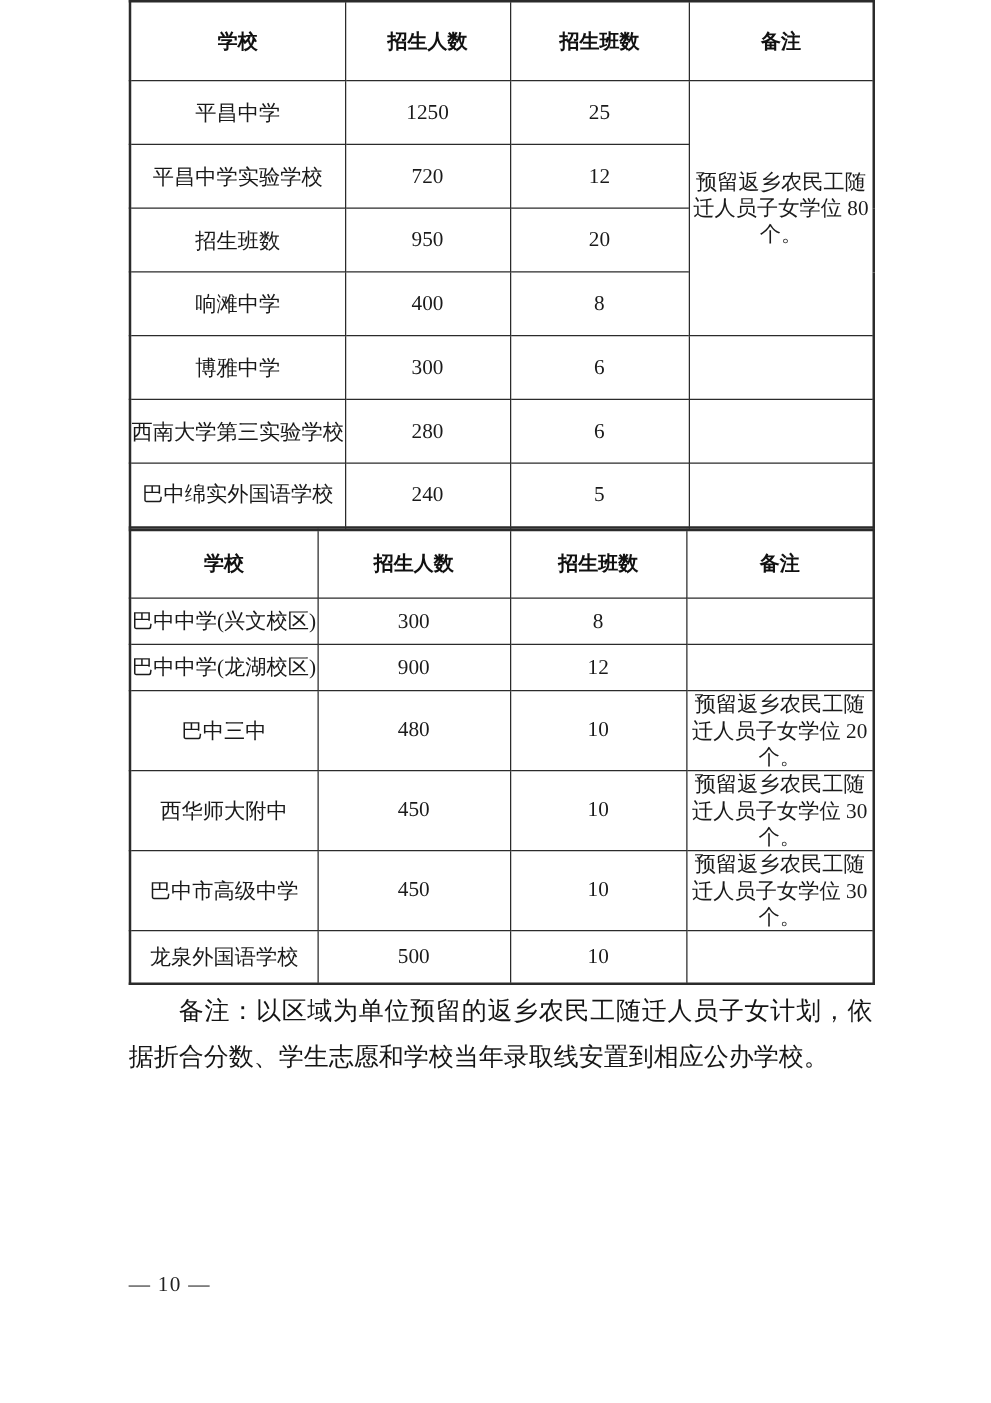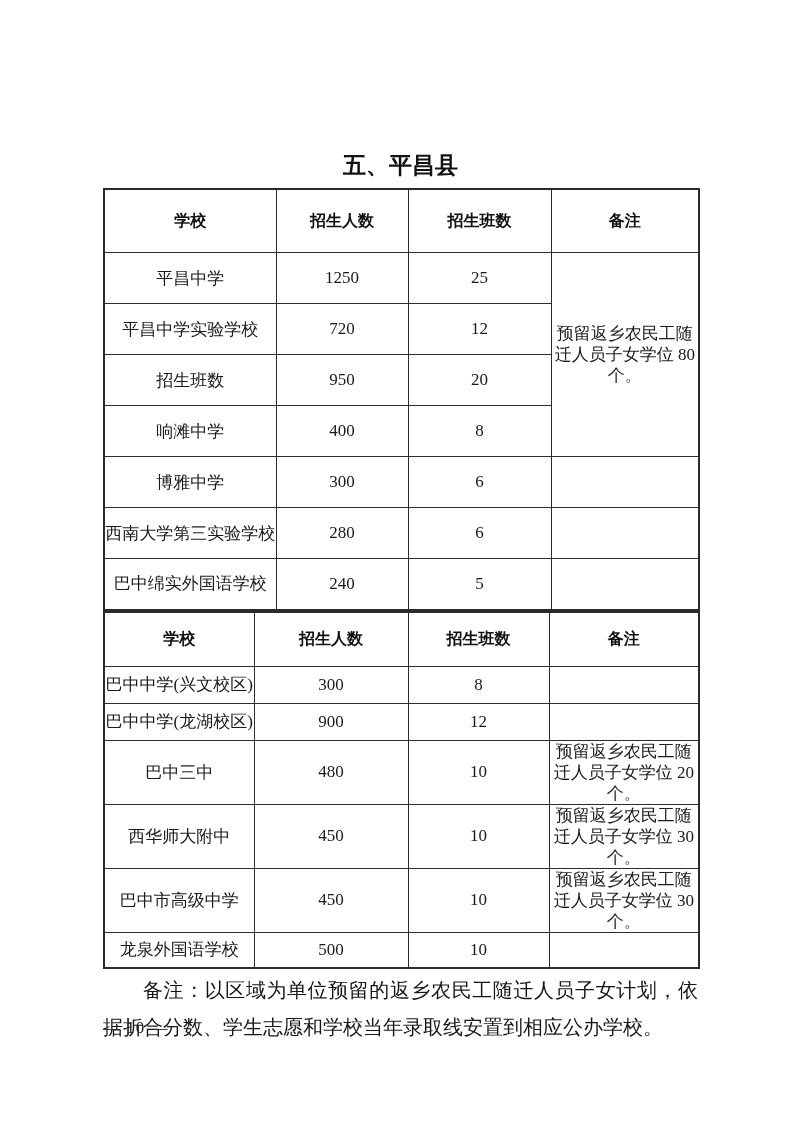--- a/index.html
+++ b/index.html
@@ -54,21 +54,21 @@
   }
   #table-pingchang th { height: 62px; }
   #table-municipal th { height: 53px; }
   table.doc-table td {
     font-size: 17px;
   }
   .h43 { height: 51px; }
   .h37 { height: 37px; }
   .h48 { height: 48px; }
   .h49 { height: 49px; }
-  .h45 { height: 36px; margin-left: 11px; }
+  .h45 { height: 43px; margin-left: 11px; }
   td.remark-cell {
     text-align: left;
     font-size: 15px;
     line-height: 21px;
     padding: 2px 3px;
     vertical-align: middle;
   }
   .footnote {
     margin: 3px 0 0 0;
     font-size: 20px;
@@ -85,21 +85,20 @@
     font-size: 17px;
     color: #222222;
     letter-spacing: 1px;
   }
 </style>
 </head>
 <body>
 
 <div class="content">
 
-  <h2 class="section-title title-1">五、平昌县</h2>
 
   <table class="doc-table" id="table-pingchang">
     <colgroup>
       <col style="width:172px">
         <col style="width:132px">
         <col style="width:143px">
         <col style="width:148px">
     </colgroup>
     <thead>
       <tr>

